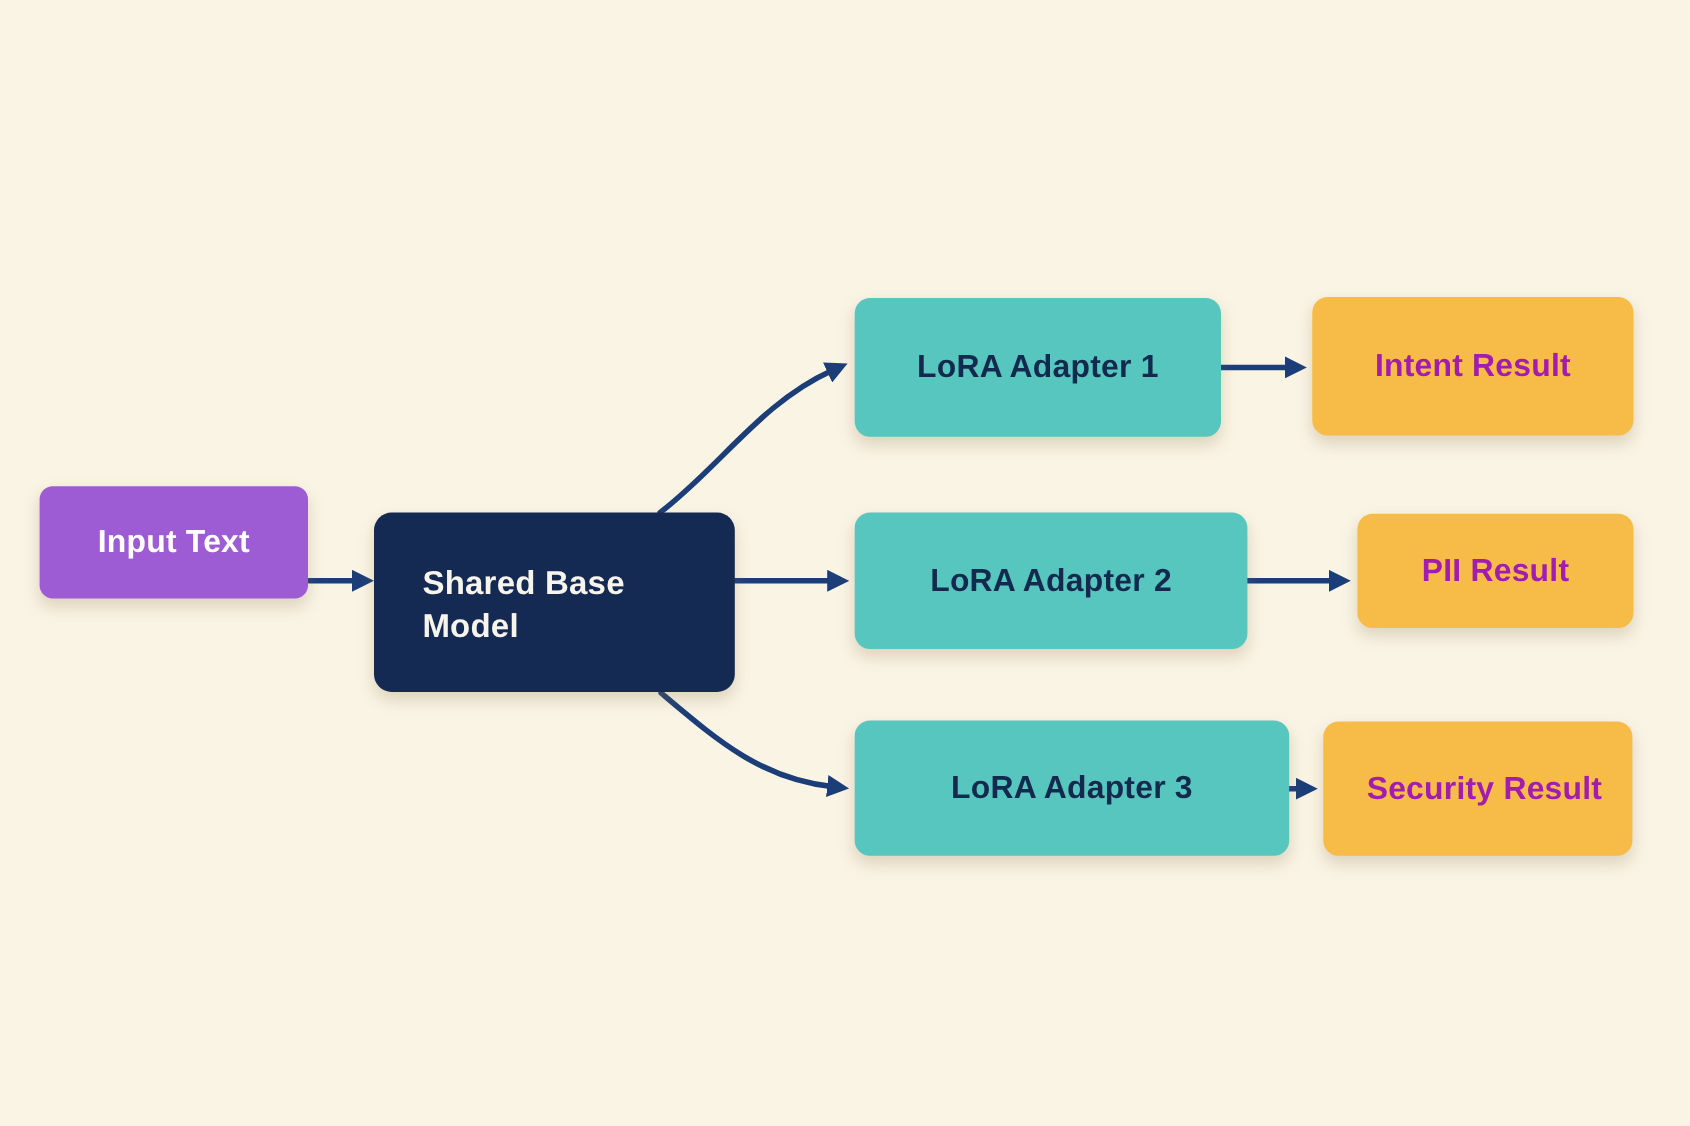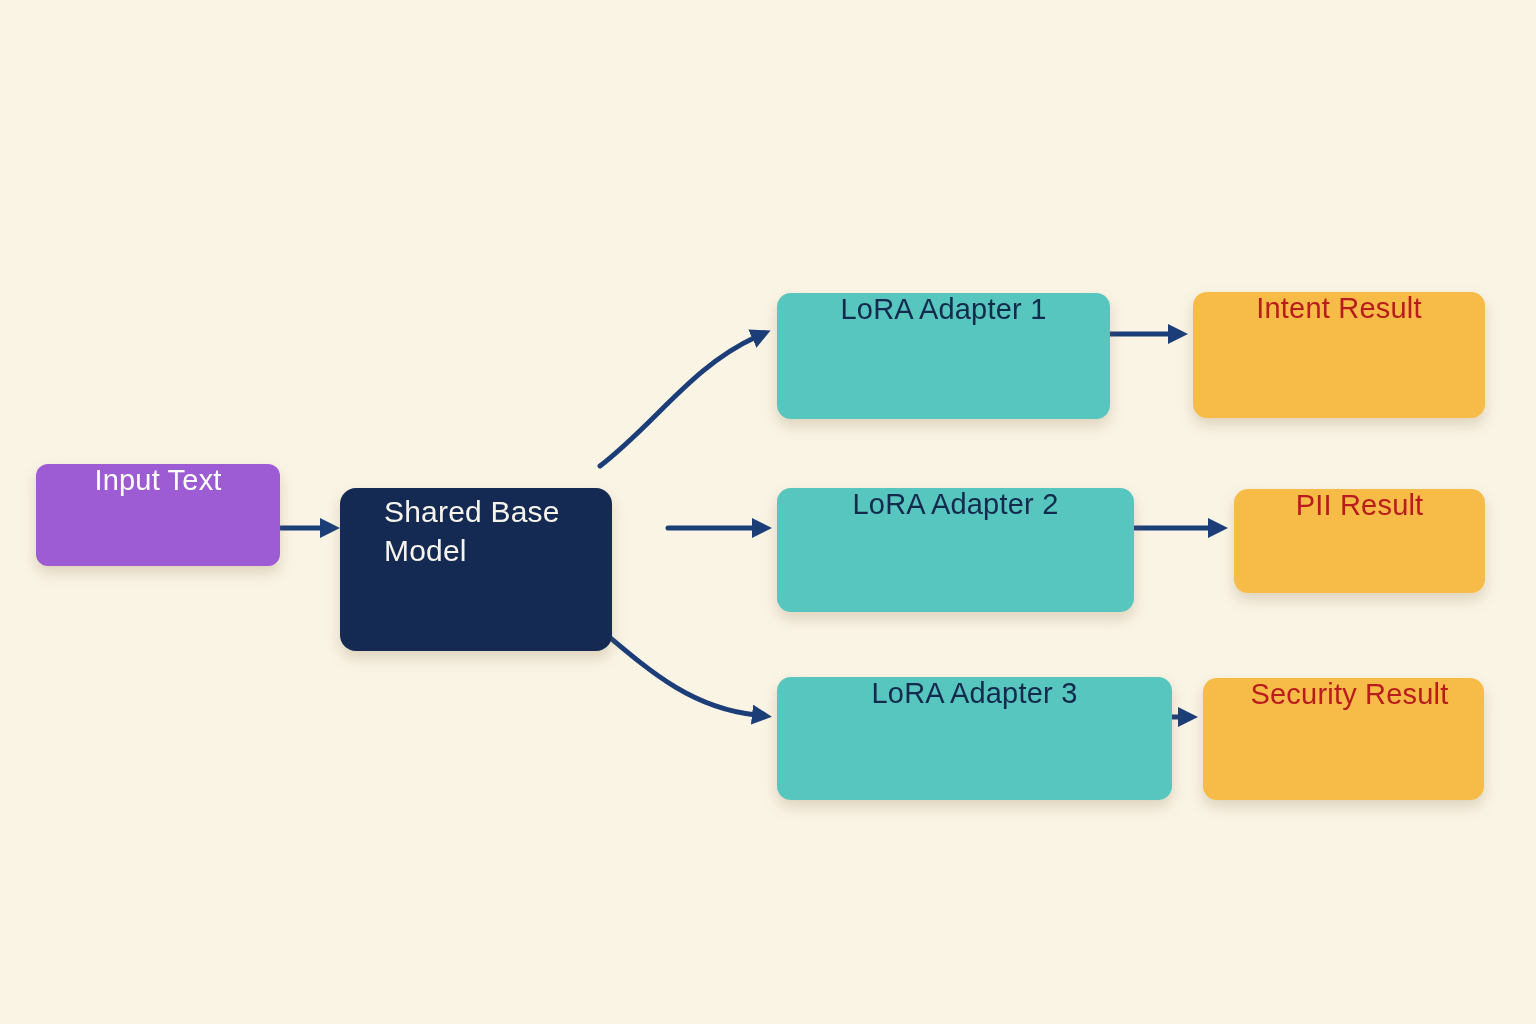--- a/index.html
+++ b/index.html
@@ -22,50 +22,49 @@
     position: absolute;
     left: 0;
     top: 0;
     width: 1536px;
     height: 1024px;
     pointer-events: none;
   }
   .node {
     position: absolute;
     display: flex;
-    align-items: flex-start;
+    align-items: center;
     justify-content: center;
     text-align: center;
-    font-weight: 400;
+    font-weight: 700;
     font-size: 29px;
     letter-spacing: 0.2px;
     border-radius: 14px;
     box-shadow: 0 7px 14px rgba(140, 115, 70, 0.25);
     box-sizing: border-box;
-    margin-top: 22px;
   }
   .node.purple {
     background: #9e5cd4;
     color: #ffffff;
   }
   .node.navy {
     background: #142a52;
     color: #f7f4ec;
   }
   .node.teal {
     background: #57c6be;
     color: #14294e;
   }
   .node.yellow {
     background: #f7bb48;
-    color: #b91c1c;
+    color: #a21caf;
   }
   
   #node-input    { left: 36px;   top: 442px; width: 244px; height: 102px; border-radius: 12px; }
-  #node-base     { left: 340px;  top: 466px; width: 272px; height: 163px; border-radius: 16px;
+  #node-base     { left: 340px;  top: 466px; width: 328px; height: 163px; border-radius: 16px;
                    justify-content: flex-start; text-align: left; padding: 4px 34px 0 44px;
                    font-size: 30px; line-height: 39px; }
   #node-adapter1 { left: 777px;  top: 271px; width: 333px; height: 126px; }
   #node-adapter2 { left: 777px;  top: 466px; width: 357px; height: 124px; }
   #node-adapter3 { left: 777px;  top: 655px; width: 395px; height: 123px; }
   #node-intent   { left: 1193px; top: 270px; width: 292px; height: 126px; }
   #node-pii      { left: 1234px; top: 467px; width: 251px; height: 104px; }
   #node-security { left: 1203px; top: 656px; width: 281px; height: 122px; padding-left: 12px; }
 </style>
 </head>

